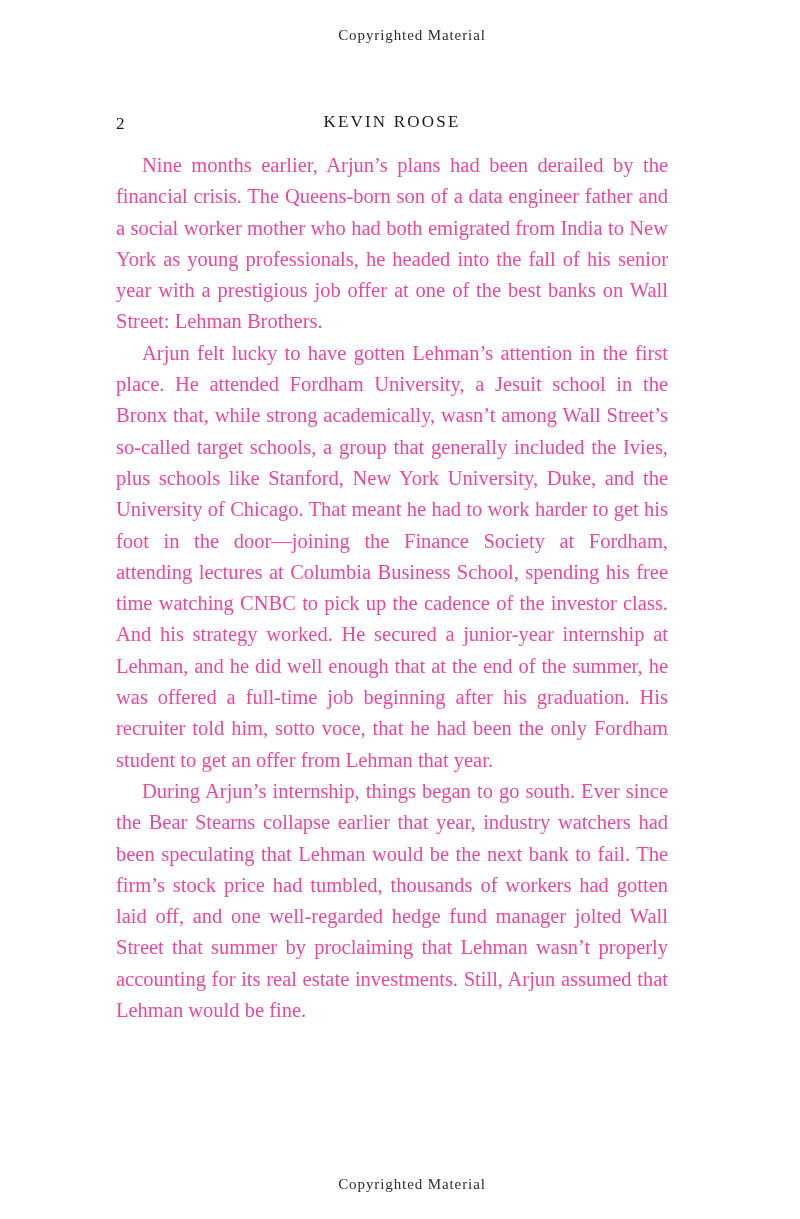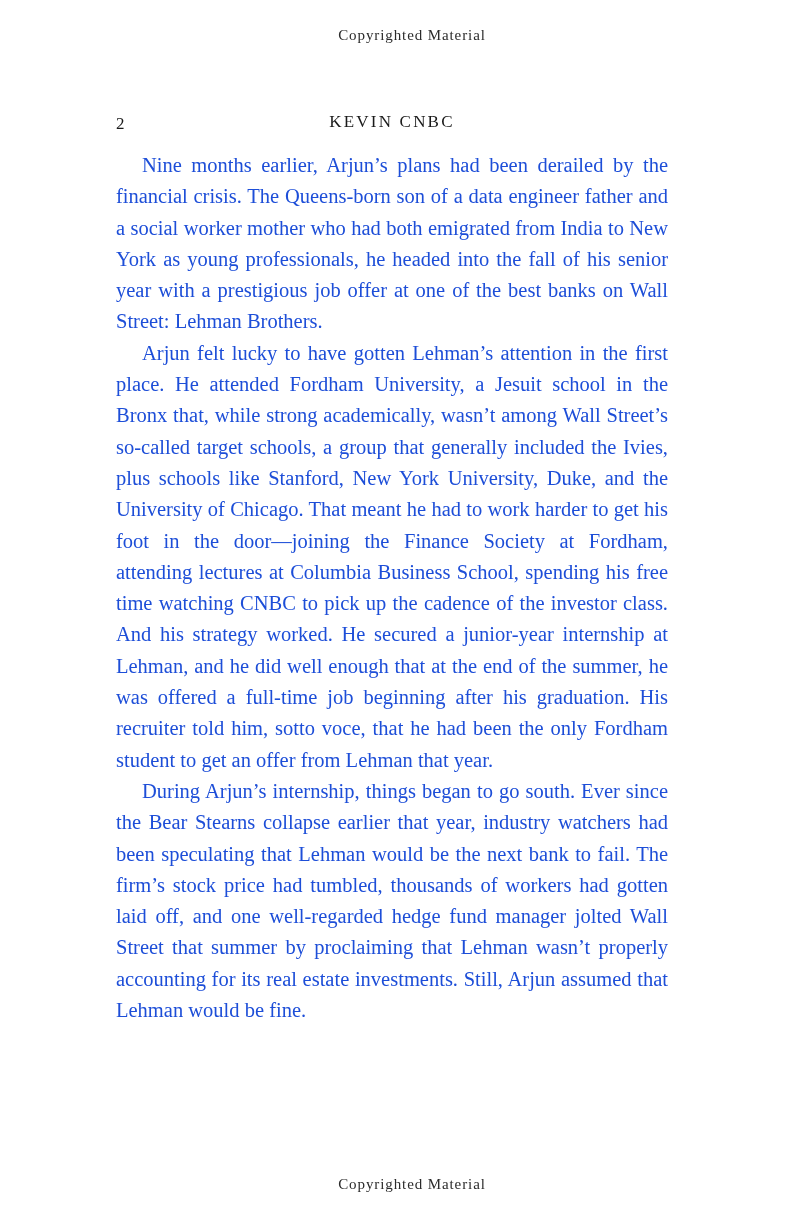--- a/index.html
+++ b/index.html
@@ -69,38 +69,38 @@
     left: 116px;
     width: 552px;
   }
 
   p.para {
     margin: 0;
     text-align: justify;
     text-justify: inter-word;
     font-size: 20.5px;
     line-height: 31.3px;
-    color: #1d4ed8;
+    color: #ec4899;
     text-indent: 26px;
     hyphens: manual;
   }
   p.para.last {
     text-align: left;
   }
 </style>
 </head>
 <body>
 
 <div class="page">
 
   <div class="watermark watermark-top">Copyrighted Material</div>
 
   <div class="running-head">
     <span class="folio">2</span>
-    <span class="author">KEVIN CNBC</span>
+    <span class="author">KEVIN ROOSE</span>
   </div>
 
   <div class="textblock">
     <p class="para">Nine months earlier, Arjun’s plans had been derailed by the financial crisis. The Queens-born son of a data engineer father and a social worker mother who had both emigrated from In­dia to New York as young professionals, he headed into the fall of his senior year with a prestigious job offer at one of the best banks on Wall Street: Lehman Brothers.</p>
     <p class="para">Arjun felt lucky to have gotten Lehman’s attention in the first place. He attended Fordham University, a Jesuit school in the Bronx that, while strong academically, wasn’t among Wall Street’s so-called target schools, a group that generally in­cluded the Ivies, plus schools like Stanford, New York Univer­sity, Duke, and the University of Chicago. That meant he had to work harder to get his foot in the door—joining the Finance Society at Fordham, attending lectures at Columbia Business School, spending his free time watching CNBC to pick up the cadence of the investor class. And his strategy worked. He secured a junior-year internship at Lehman, and he did well enough that at the end of the summer, he was offered a full-time job beginning after his graduation. His recruiter told him, sotto voce, that he had been the only Fordham student to get an offer from Lehman that year.</p>
     <p class="para">During Arjun’s internship, things began to go south. Ever since the Bear Stearns collapse earlier that year, industry watch­ers had been speculating that Lehman would be the next bank to fail. The firm’s stock price had tumbled, thousands of work­ers had gotten laid off, and one well-regarded hedge fund man­ager jolted Wall Street that summer by proclaiming that Lehman wasn’t properly accounting for its real estate invest­ments. Still, Arjun assumed that Lehman would be fine.</p>
   </div>
 
   <div class="watermark watermark-bottom">Copyrighted Material</div>
 

